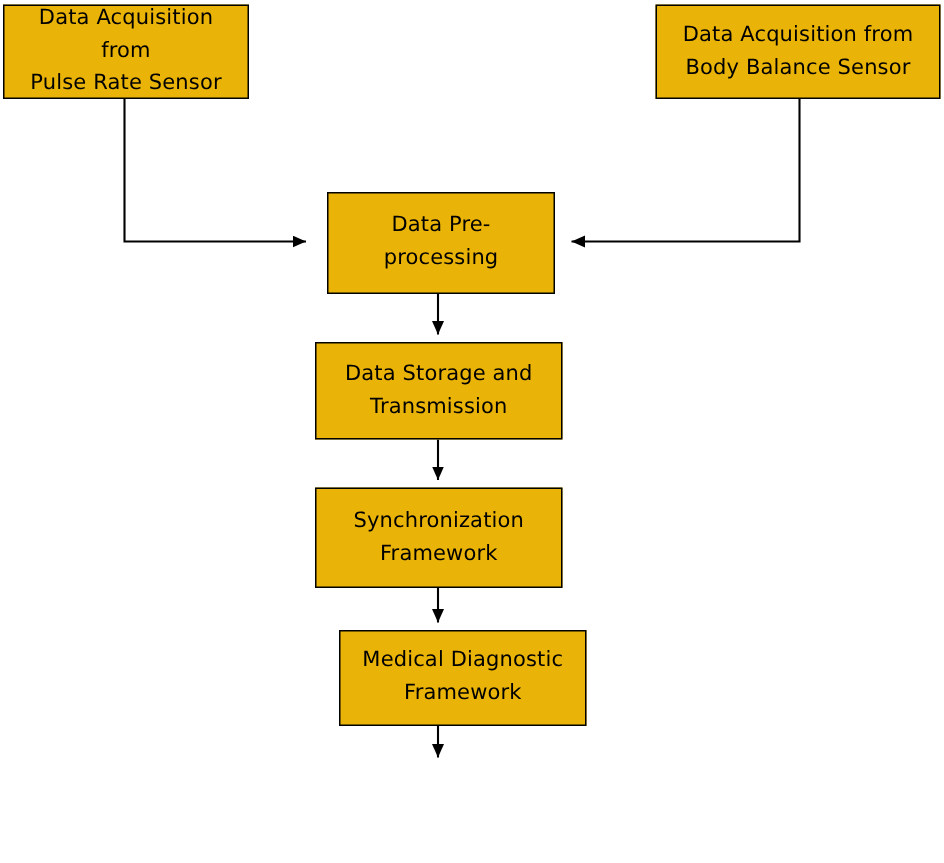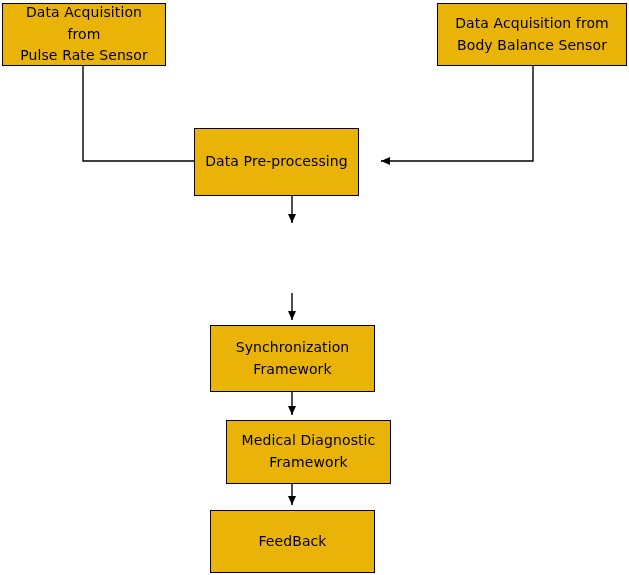--- a/index.html
+++ b/index.html
@@ -80,32 +80,33 @@
   <div class="node-box" style="left: 2px; top: 3px; width: 164px; height: 63px;">
     <span class="node-label">Data Acquisition from
 Pulse Rate Sensor</span>
   </div>
 
   <div class="node-box" style="left: 437px; top: 3px; width: 190px; height: 63px;">
     <span class="node-label">Data Acquisition from
 Body Balance Sensor</span>
   </div>
 
-  <div class="node-box" style="left: 194px; top: 128px; width: 165px; height: 68px;">
+  <div class="node-box" style="left: 218px; top: 128px; width: 152px; height: 68px;">
     <span class="node-label">Data Pre-processing</span>
   </div>
 
+  <div class="node-box" style="left: 210px; top: 228px; width: 165px; height: 65px;">
+    <span class="node-label">Data Storage and
+Transmission</span>
+  </div>
 
   <div class="node-box" style="left: 210px; top: 325px; width: 165px; height: 67px; align-items: center;">
     <span class="node-label">Synchronization
 Framework</span>
   </div>
 
   <div class="node-box" style="left: 226px; top: 420px; width: 165px; height: 64px;">
     <span class="node-label">Medical Diagnostic
 Framework</span>
   </div>
 
-  <div class="node-box" style="left: 210px; top: 510px; width: 165px; height: 63px;">
-    <span class="node-label">FeedBack</span>
-  </div>
 
 </div>
 
 </body></html>

